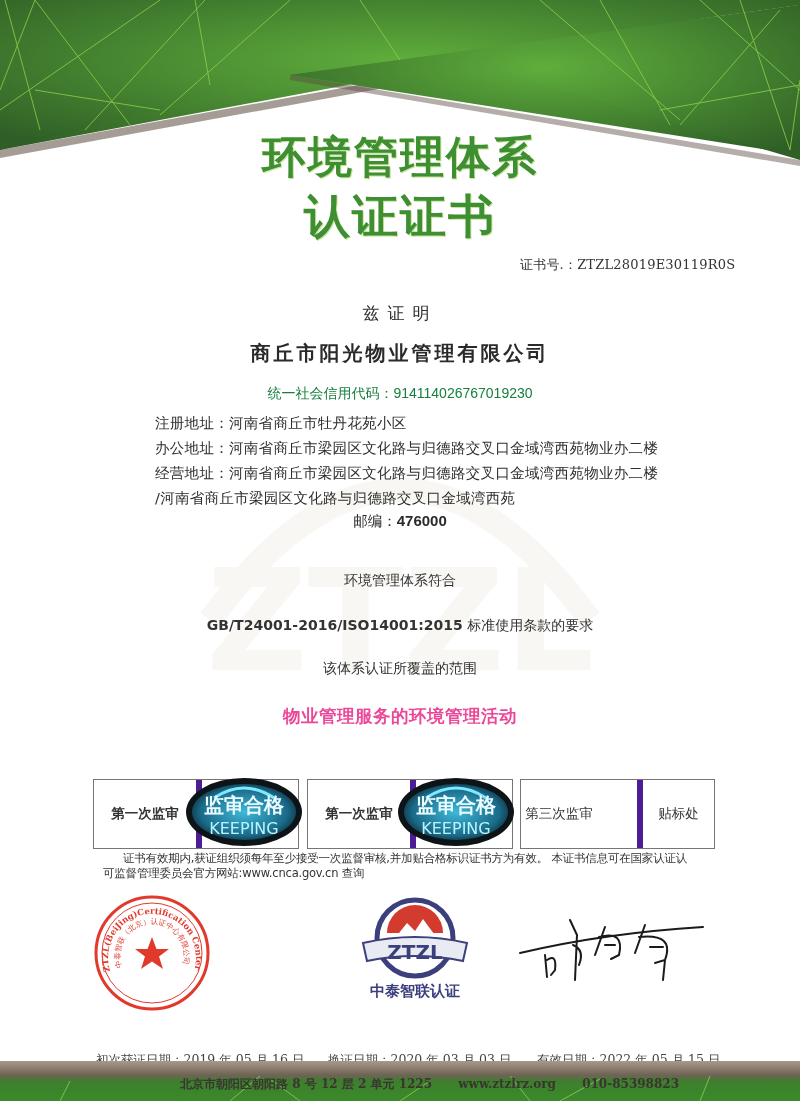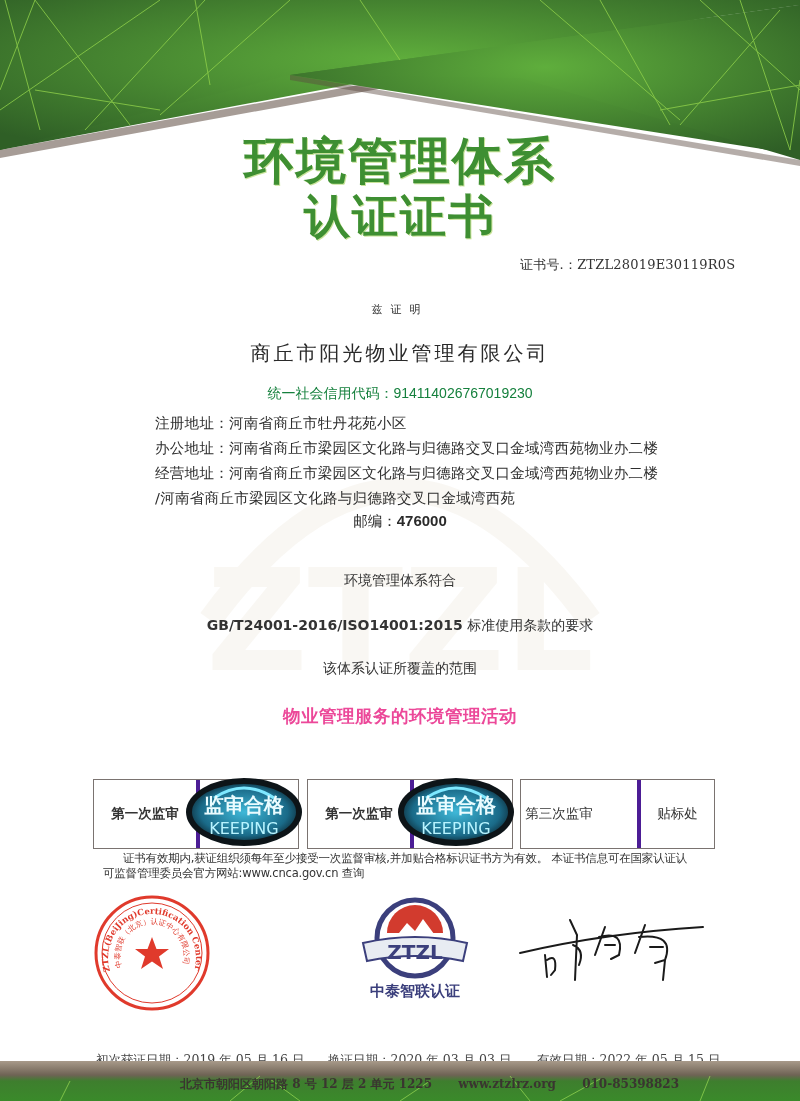--- a/index.html
+++ b/index.html
@@ -5,51 +5,51 @@
     * { margin: 0; padding: 0; box-sizing: border-box; }
     html, body { width: 800px; height: 1101px; background: #ffffff; overflow: hidden; }
     body { position: relative; font-family: "DejaVu Sans", sans-serif; color: #2a2a2a; }
 
     .header-band { position: absolute; left: 0; top: 0; width: 800px; height: 240px; }
     .footer-band { position: absolute; left: 0; bottom: 0; width: 800px; height: 40px; }
 
     .title { position: absolute; left: 0; width: 800px; text-align: center;
              font-family: "DejaVu Serif", serif; font-weight: bold; color: #3e8f32;
              letter-spacing: 2px; text-shadow: 1px 1px 0 #c9e39a; }
-    .title-1 { top: 128px; font-size: 50px; }
+    .title-1 { top: 128px; font-size: 44px; }
     .title-2 { top: 186px; font-size: 46px; }
 
     .cert-no { position: absolute; left: 520px; top: 256px; font-size: 13px;
                font-family: "DejaVu Serif", serif; color: #333; letter-spacing: 0.2px; }
 
     .watermark { position: absolute; left: 170px; top: 420px; width: 460px; height: 330px; opacity: 0.06; }
 
     .center { position: absolute; left: 0; width: 800px; text-align: center; }
-    .hereby { top: 302px; font-size: 11px; letter-spacing: 8px; color: #2c2c2c; }
-    .company { top: 340px; font-size: 20px; letter-spacing: 3px; font-weight: normal; color: #2a2a2a; }
+    .hereby { top: 302px; font-size: 17px; letter-spacing: 8px; color: #2c2c2c; }
+    .company { top: 340px; font-size: 20px; letter-spacing: 3px; font-weight: bold; color: #2a2a2a; }
     .credit { top: 385px; font-size: 14px; color: #15803d; }
     .credit .num { font-family: "Liberation Sans", sans-serif; font-size: 14px; }
 
     .addr { position: absolute; left: 155px; font-size: 14.5px; color: #2d2d2d; white-space: nowrap; letter-spacing: 0.3px; }
     .addr-1 { top: 414px; }
     .addr-2 { top: 439px; }
     .addr-3 { top: 464px; }
     .addr-4 { top: 489px; }
     .postcode { top: 512px; font-size: 14.5px; }
     .postcode .num { font-weight: bold; font-family: "Liberation Sans", sans-serif; font-size: 15px; }
 
     .conform { top: 572px; font-size: 14px; color: #333; }
     .standard { top: 617px; font-size: 14px; color: #333; }
     .standard .std { font-family: "DejaVu Sans", sans-serif; font-weight: bold; font-size: 14px; }
     .scope-label { top: 660px; font-size: 14px; color: #333; }
     .scope { top: 704px; font-size: 17.5px; color: #ec4899; font-weight: bold; letter-spacing: 0.5px; }
 
     .audit-box { position: absolute; top: 779px; height: 70px; border: 1px solid #7a7370; display: flex; background: #fff; }
     .audit-box .cell { height: 100%; display: flex; align-items: center; justify-content: center; font-size: 13.5px; color: #333; }
-    .audit-box .cell + .cell { border-left: 4px solid #4c1d95; }
+    .audit-box .cell + .cell { border-left: 6px solid #4c1d95; }
     .box-1 { left: 93px; width: 206px; }
     .box-2 { left: 307px; width: 206px; }
     .box-3 { left: 520px; width: 195px; gap: 40px; }
     .box-1 .cell, .box-2 .cell { width: 103px; font-weight: bold; }
     .box-3 .cell { width: 97px; }
 
     .sticker { position: absolute; width: 120px; height: 72px; }
     .sticker-1 { left: 184px; top: 776px; }
     .sticker-2 { left: 396px; top: 776px; }
 

